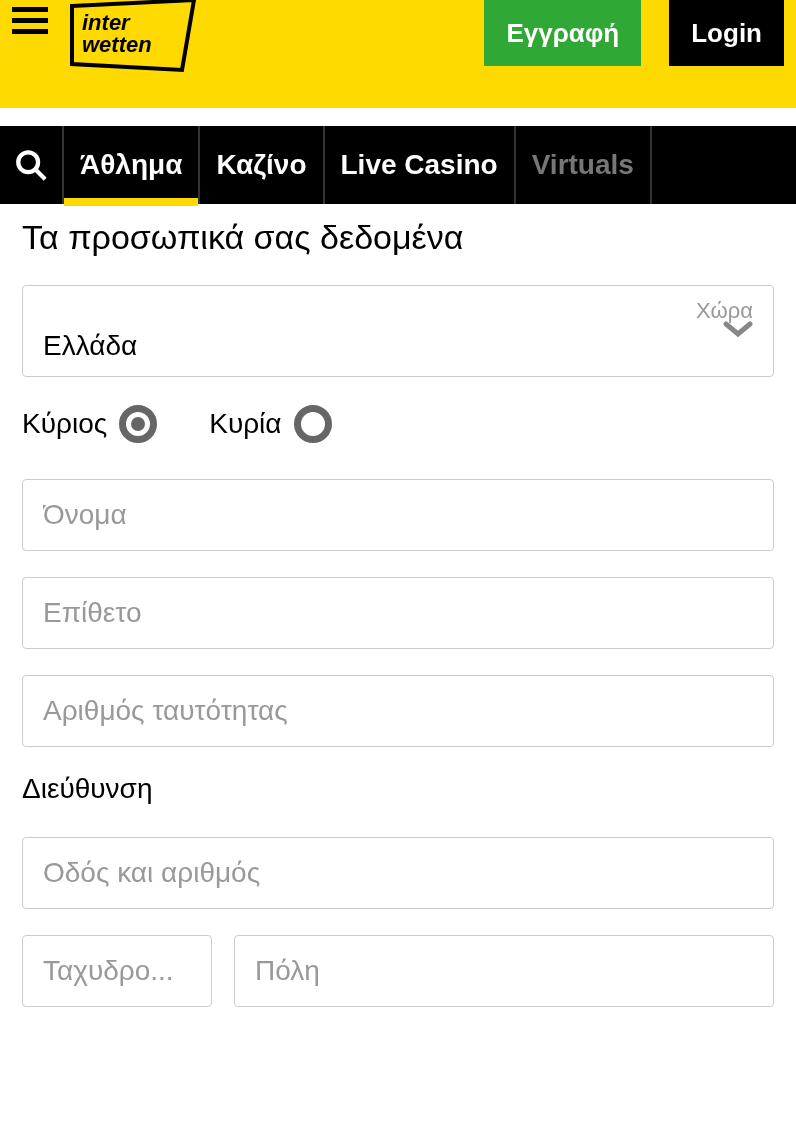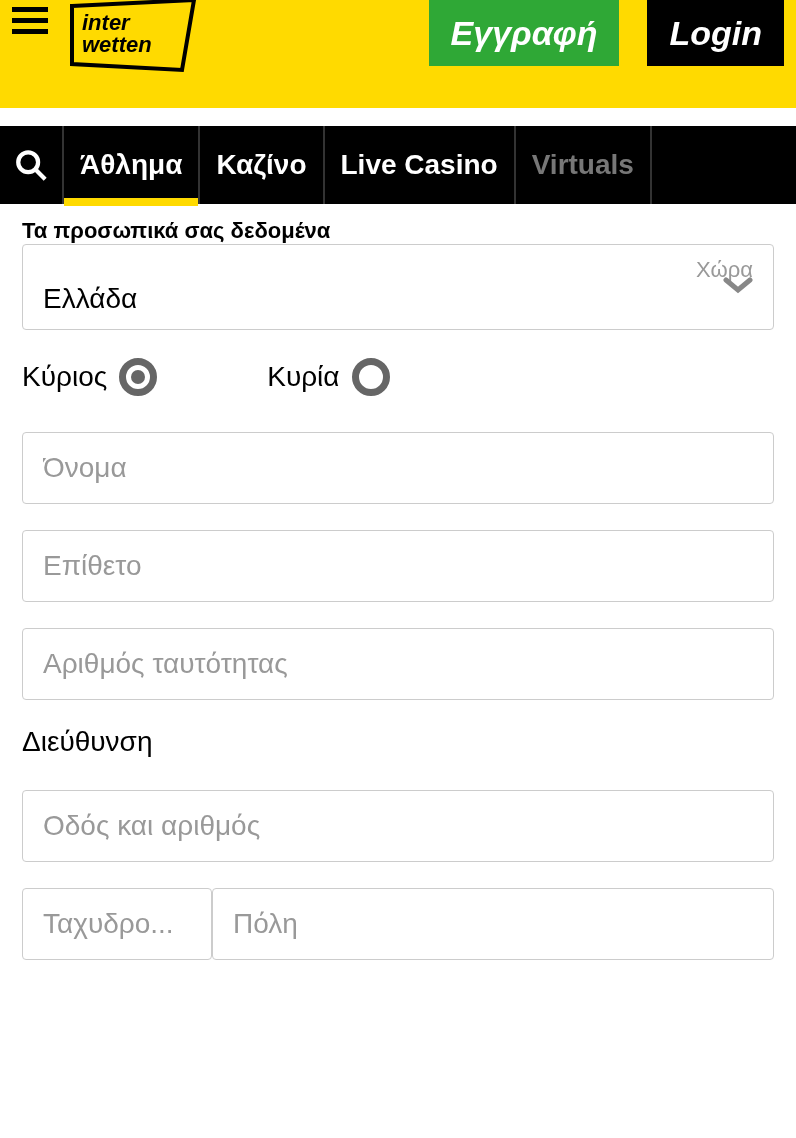--- a/index.html
+++ b/index.html
@@ -28,25 +28,25 @@
   }
   .logo {
     width: 130px; height: 82px;
     position: relative;
   }
   .logo svg { width: 100%; height: 100%; }
   .topbar-spacer { flex: 1; }
   .btn {
     height: 66px;
     padding: 12px 22px;
-    font-size: 34px;
+    font-size: 26px;
     font-weight: 700;
     border: none;
     cursor: pointer;
-    display: flex; align-items: center; justify-content: center; font-style: italic;
+    display: flex; align-items: center; justify-content: center;
   }
   .btn-register { background: #2fa836; color: #fff; }
   .btn-login { background: #000; color: #fff; margin-left: 12px; }
   .navbar {
     background: #000;
     display: flex;
     height: 78px;
     align-items: stretch;
     margin-top: 18px;
   }
@@ -69,40 +69,40 @@
   }
   .nav-item.active::after {
     content: "";
     position: absolute;
     left: 0; right: 0; bottom: -2px;
     height: 8px; background: #ffda00;
   }
   .nav-item.faded { color: #777; }
   .content { padding: 14px 22px 40px; }
   .page-title {
-    font-size: 22px; font-weight: 700; 
+    font-size: 34px; font-weight: 400; margin-bottom: 28px;
   }
   .field-select {
     border: 1px solid #ccc;
     border-radius: 4px;
     padding: 12px 20px 14px;
     position: relative;
     margin-bottom: 28px;
   }
   .field-select .small-label {
     color: #999; font-size: 22px; text-align: right;
   }
   .field-select .value {
-    font-size: 28px; margin-top: 0;
+    font-size: 28px; margin-top: 6px;
   }
   .field-select .chevron {
     position: absolute; right: 20px; top: 50%; transform: translateY(-50%);
   }
   .radio-row {
-    display: flex; gap: 110px; align-items: center;
+    display: flex; gap: 52px; align-items: center;
     margin-bottom: 36px;
   }
   .radio-opt {
     display: flex; align-items: center; gap: 12px;
     font-size: 28px;
     cursor: pointer;
   }
   .radio-circle {
     width: 38px; height: 38px; border-radius: 50%;
     border: 7px solid #666;
@@ -126,21 +126,21 @@
     font-size: 28px;
     padding: 0 20px;
     margin-bottom: 26px;
     color: #333;
   }
   .text-input::placeholder { color: #999; }
   .section-label {
     font-size: 28px; margin-bottom: 32px;
   }
   .row-two {
-    display: flex; 
+    display: flex; gap: 22px;
   }
   .row-two .text-input:first-child { width: 190px; }
   .row-two .text-input:last-child { flex: 1; }
 </style>
 </head>
 <body>
 
 <div class="topbar">
   <div class="hamburger">
     <span></span>

